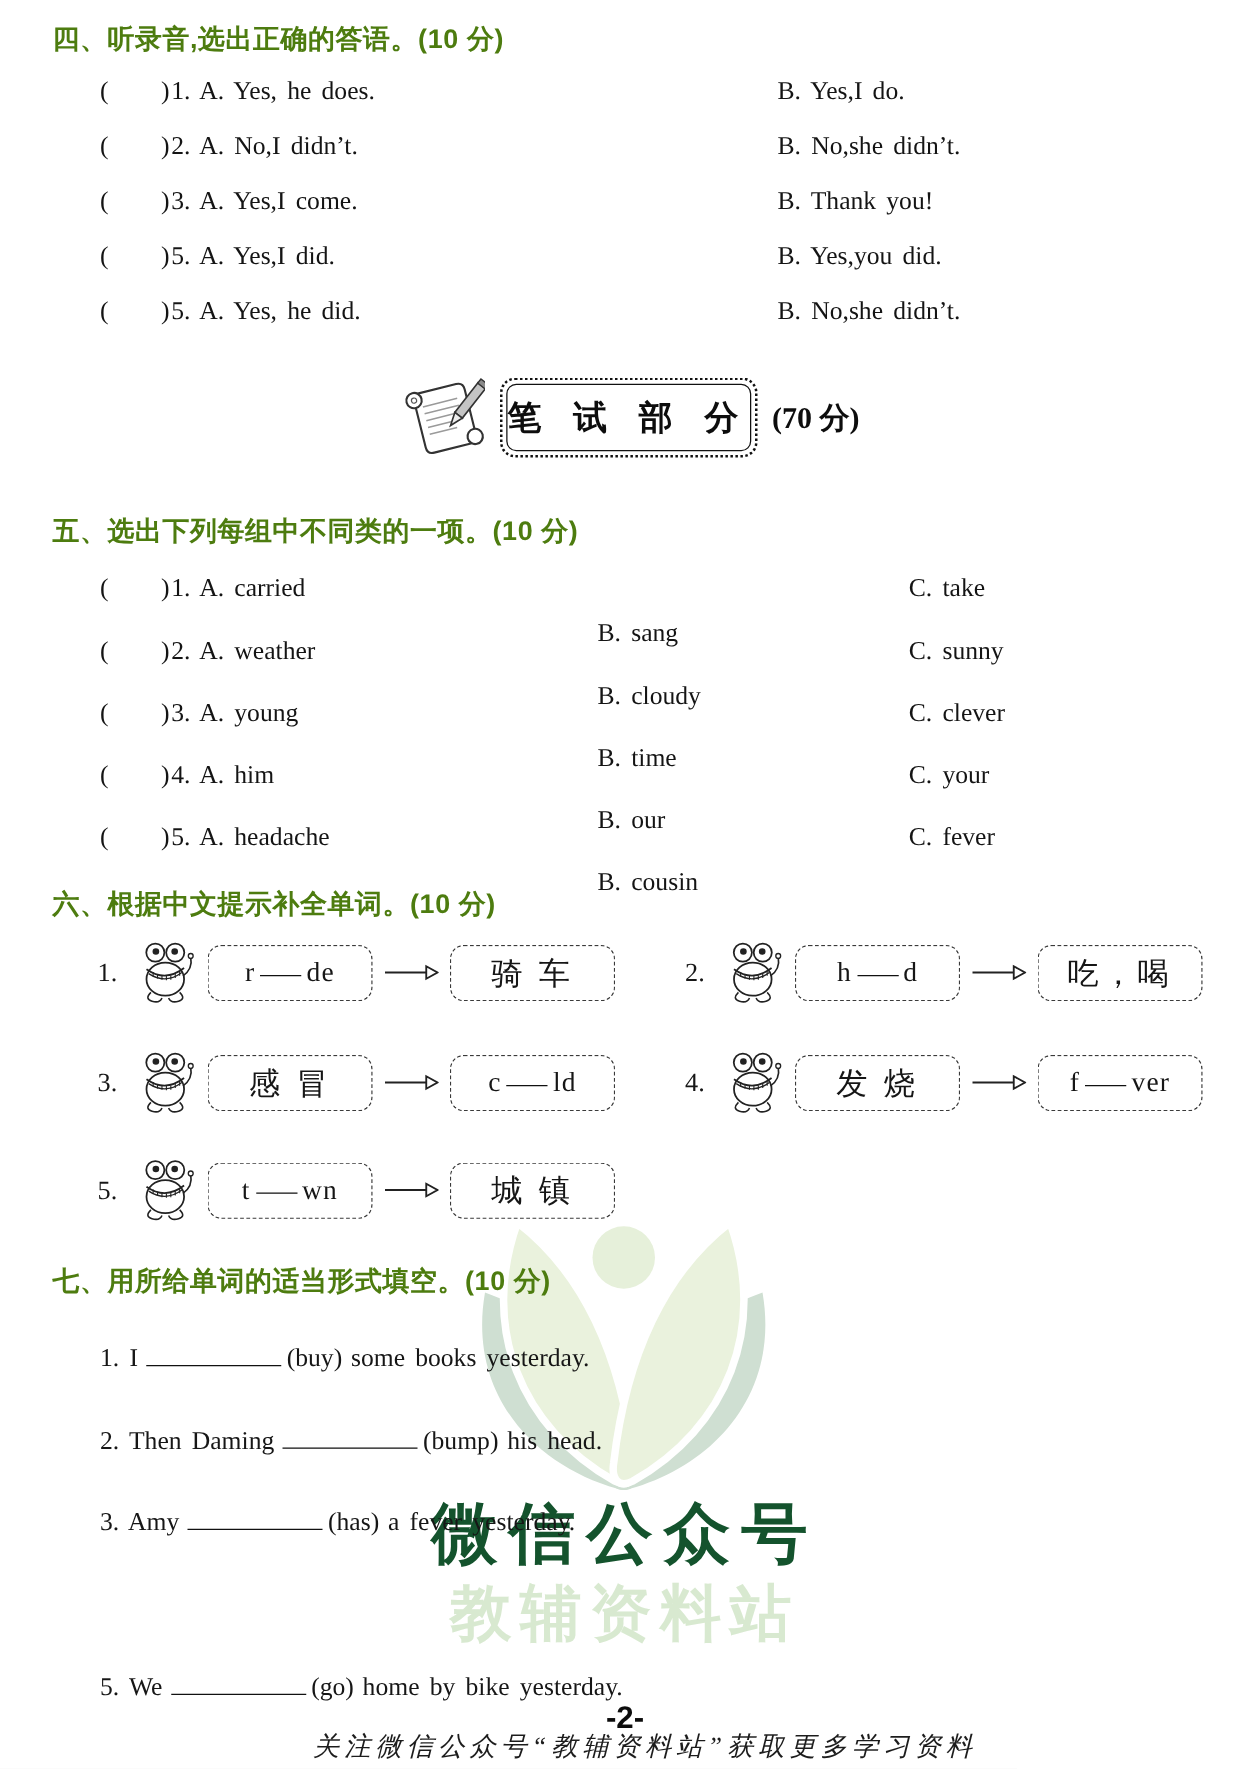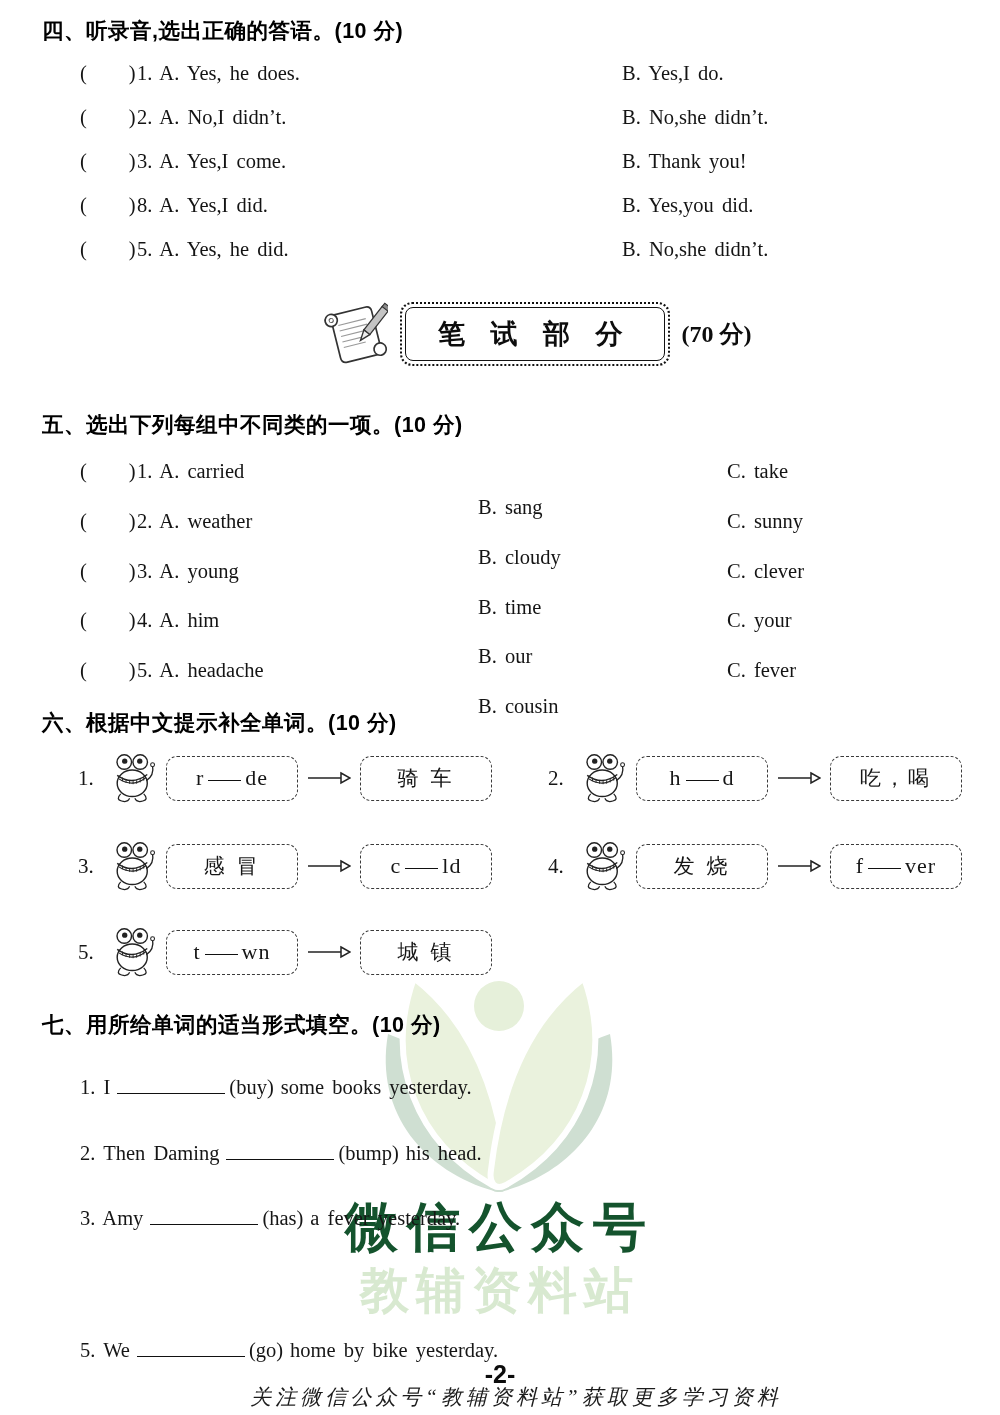--- a/index.html
+++ b/index.html
@@ -8,21 +8,21 @@
     position: relative;
     width: 1000px; height: 1415px;
     margin: 0 auto;
     background: #ffffff;
     overflow: hidden;
     color: #161616;
   }
   .sec-title {
     position: absolute; left: 42px;
     font-family: "Liberation Sans", sans-serif;
-    font-weight: 700; font-size: 21.5px; color: #000000;
+    font-weight: 700; font-size: 21.5px; color: #4d7c0f;
     white-space: nowrap; letter-spacing: .5px;
   }
   .row {
     position: absolute; white-space: nowrap;
     font-family: "Liberation Serif", serif;
     font-size: 20.5px; color: #141414; word-spacing: 3px;
   }
   .row .col { position: absolute; top: 0; white-space: nowrap; }
   .c-paren { left: 80px; }
   .c-q     { left: 137px; }
@@ -34,42 +34,42 @@
   
   .banner {
     position: absolute; top: 294px; left: 322px; height: 80px;
     display: flex; align-items: center; gap: 12px; z-index: 2;
   }
   .banner-box {
     border: 2px dotted #111; border-radius: 12px; padding: 3px;
   }
   .banner-box-inner {
     border: 1.7px solid #111; border-radius: 8px;
-    padding: 8px 32px;
+    padding: 8px 0;
     font-family: "Liberation Sans", sans-serif;
     font-weight: 800; font-size: 27px; letter-spacing: 9px; color: #0d0d0d;
     white-space: nowrap;
   }
   .banner-score {
     font-family: "Liberation Serif", serif;
     font-weight: 700; font-size: 24px; color: #0d0d0d; white-space: nowrap;
   }
   
   .s6item {
     position: absolute; display: flex; align-items: center; gap: 9px;
     font-family: "Liberation Serif", serif; font-size: 21px; z-index: 2;
   }
   .s6num { font-size: 21px; width: 24px; }
   .wbox {
     display: inline-flex; align-items: center; justify-content: center;
     min-width: 132px; height: 45px; padding: 4px 14px;
     border: 1.7px dashed #3a3a3a; border-radius: 11px;
     font-size: 22px; letter-spacing: 1px; white-space: nowrap;
   }
-  .wbox.cn { font-family: "Liberation Sans", sans-serif; font-size: 21px; letter-spacing: 3px; }
+  .wbox.cn { font-family: "Liberation Sans", sans-serif; font-size: 25px; letter-spacing: 3px; }
   .blank { display: inline-block; height: 5px; border-bottom: 1.8px solid #111; }
   .blank.b6 { width: 33px; margin: 0 4px; }
   .blank.b7 { width: 108px; margin: 0 4px 0 7px; }
   
   .s7line {
     position: absolute; left: 80px; white-space: nowrap;
     font-family: "Liberation Serif", serif; font-size: 20.5px; word-spacing: 3px; z-index: 2;
   }
   .s7line .verb { margin-right: 7px; font-family: Liberation Serif, serif; }
   
@@ -120,21 +120,21 @@
     <span class="col c-q">2. A. No,I didn’t.</span>
     <span class="col c-b4">B. No,she didn’t.</span>
   </div>
   <div class="row" style="top:150px;">
     <span class="col c-paren"><span>(</span><span class="psp"></span><span>)</span></span>
     <span class="col c-q">3. A. Yes,I come.</span>
     <span class="col c-b4">B. Thank you!</span>
   </div>
   <div class="row" style="top:194px;">
     <span class="col c-paren"><span>(</span><span class="psp"></span><span>)</span></span>
-    <span class="col c-q">8. A. Yes,I did.</span>
+    <span class="col c-q">5. A. Yes,I did.</span>
     <span class="col c-b4">B. Yes,you did.</span>
   </div>
   <div class="row" style="top:238px;">
     <span class="col c-paren"><span>(</span><span class="psp"></span><span>)</span></span>
     <span class="col c-q">5. A. Yes, he did.</span>
     <span class="col c-b4">B. No,she didn’t.</span>
   </div>
 
   <div class="banner">
     <svg width="66" height="74" viewBox="0 0 70 78">

